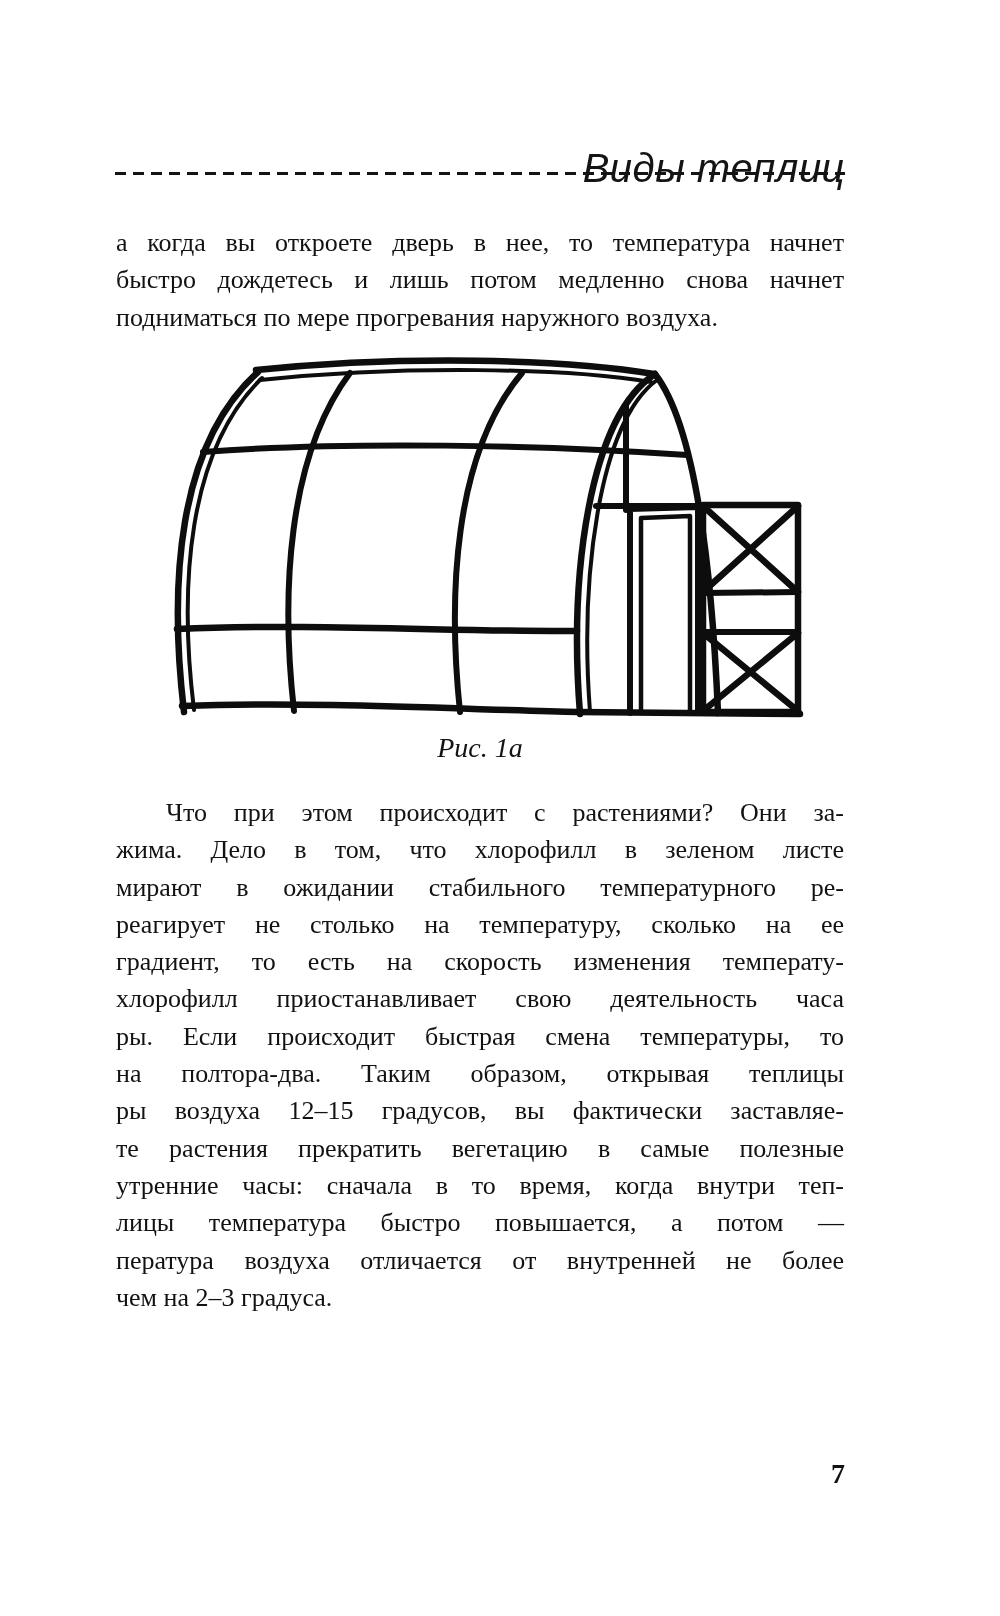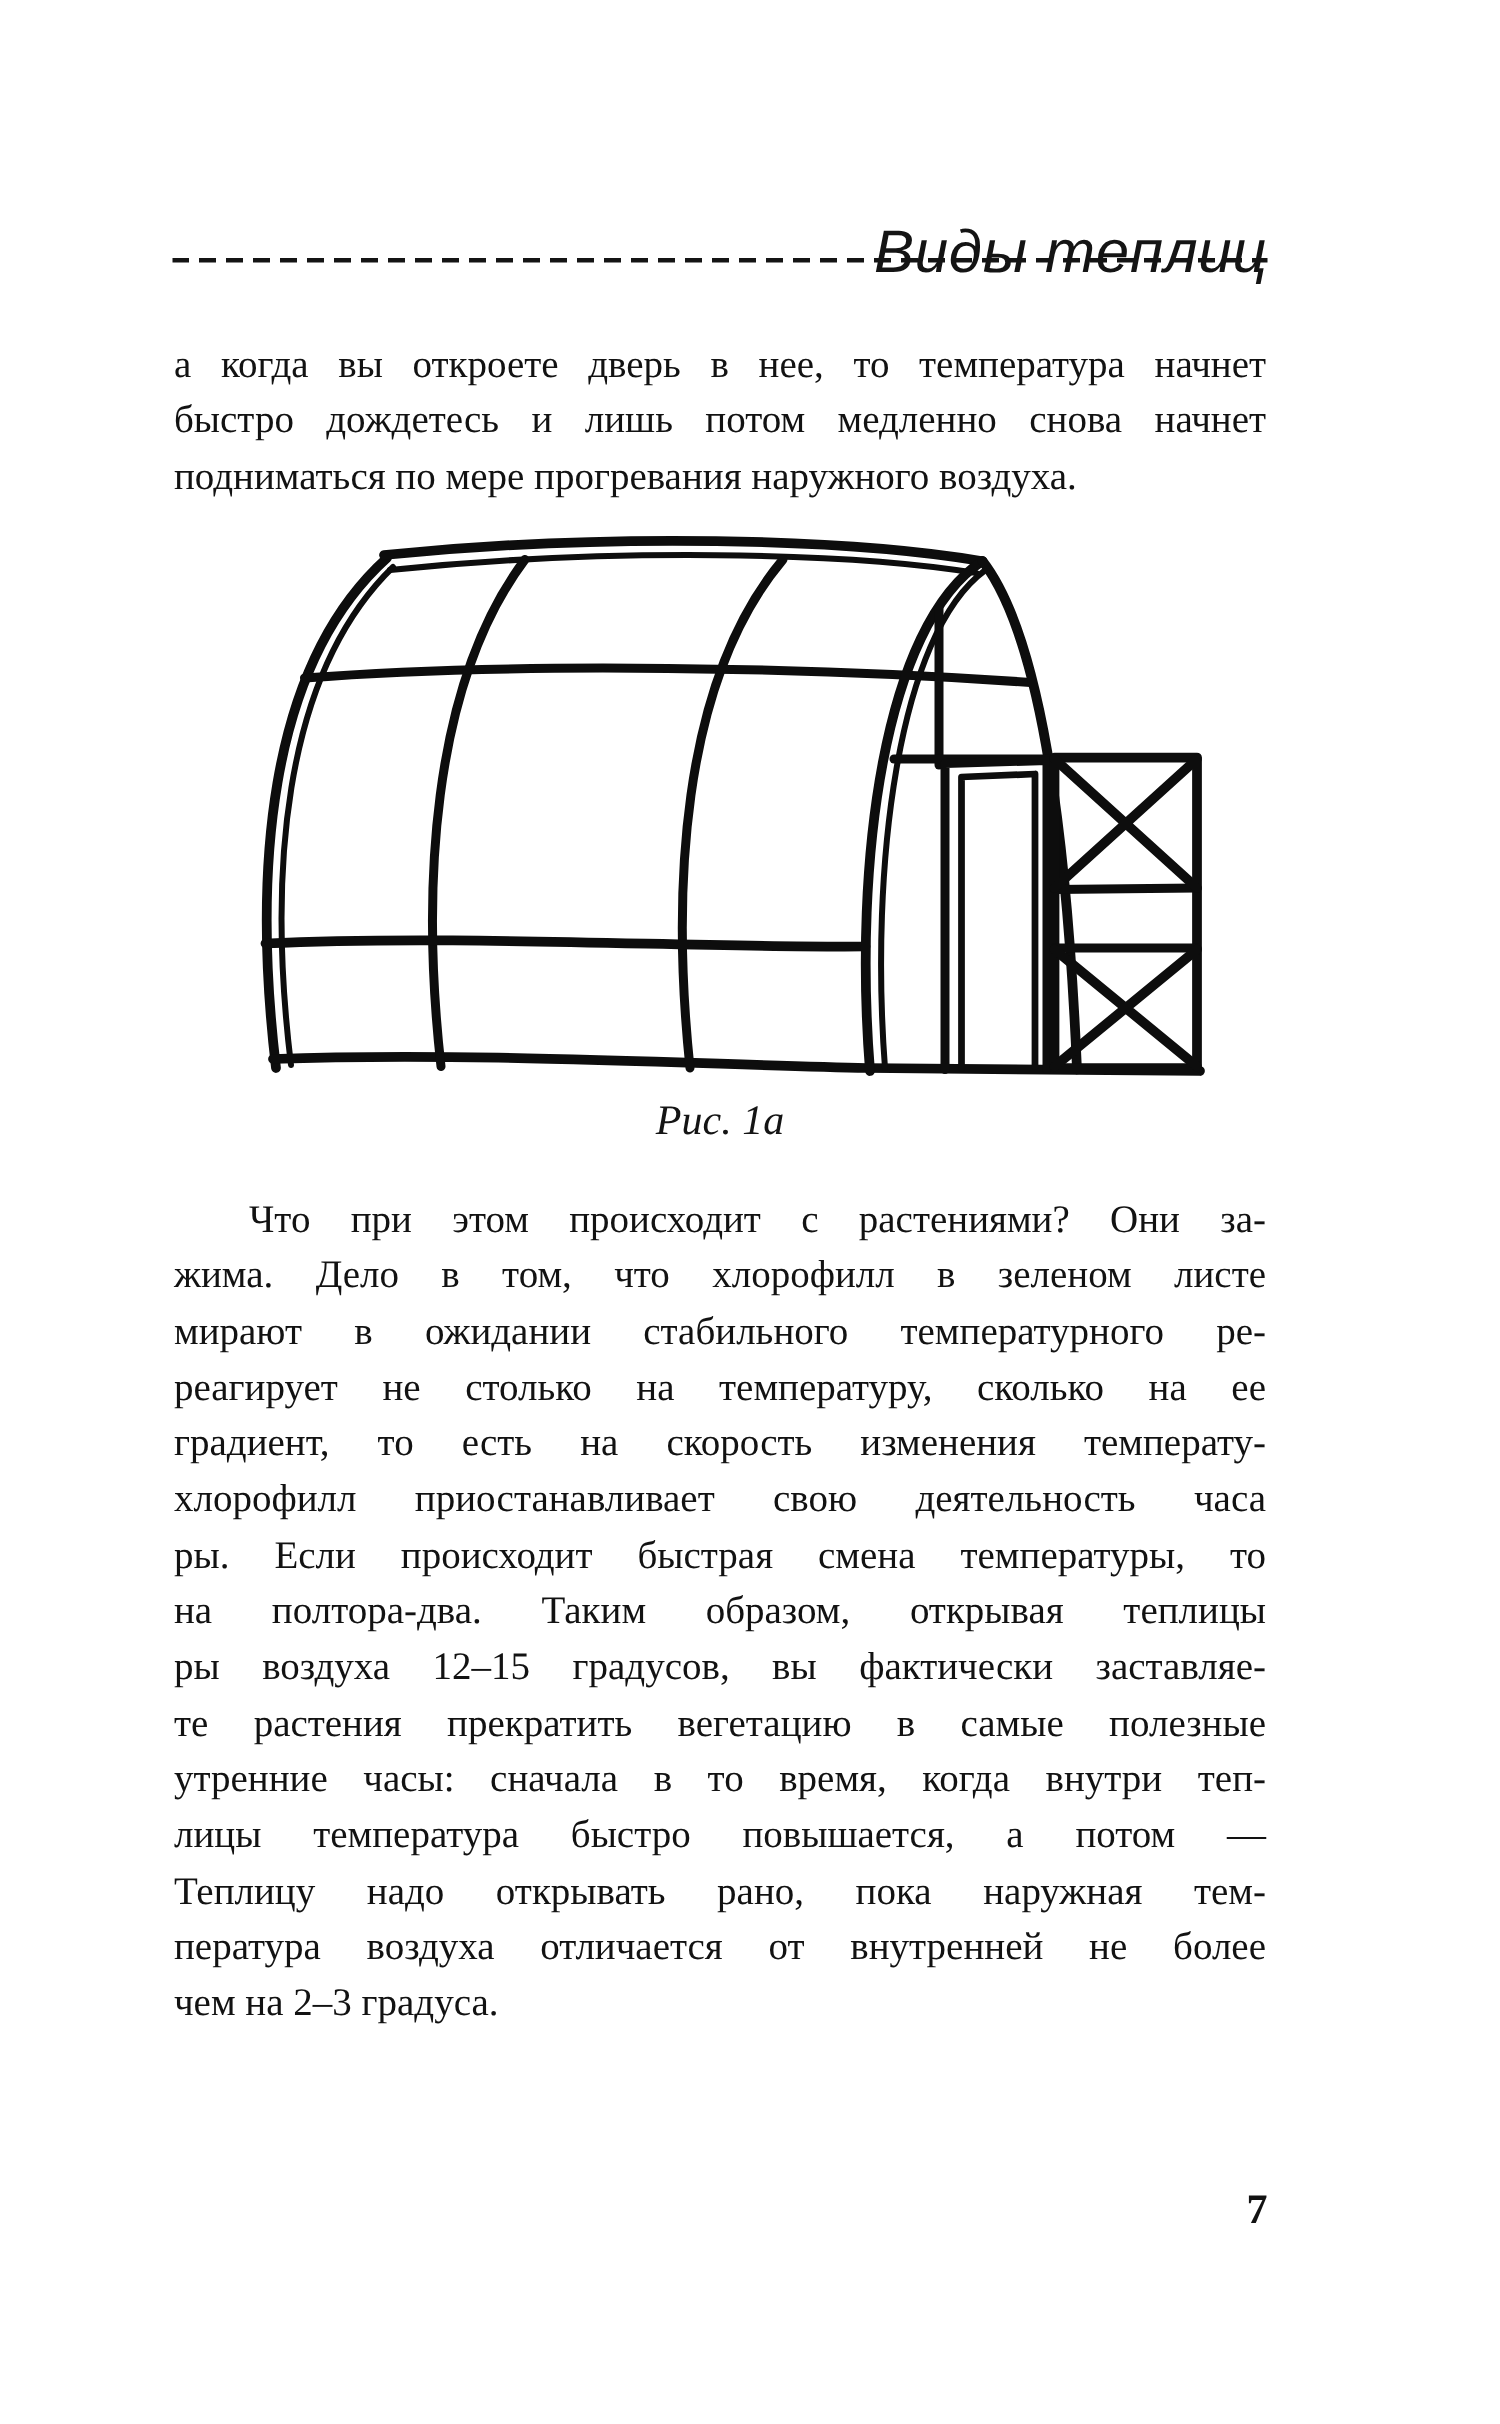--- a/index.html
+++ b/index.html
@@ -167,20 +167,19 @@
       <div class="line">мирают в ожидании стабильного температурного ре-</div>
       <div class="line">реагирует не столько на температуру, сколько на ее</div>
       <div class="line">градиент, то есть на скорость изменения температу-</div>
       <div class="line">хлорофилл приостанавливает свою деятельность часа</div>
       <div class="line">ры. Если происходит быстрая смена температуры, то</div>
       <div class="line">на полтора-два. Таким образом, открывая теплицы</div>
       <div class="line">ры воздуха 12–15 градусов, вы фактически заставляе-</div>
       <div class="line">те растения прекратить вегетацию в самые полезные</div>
       <div class="line">утренние часы: сначала в то время, когда внутри теп-</div>
       <div class="line">лицы температура быстро повышается, а потом —</div>
-      <div class="line">Теплицу надо открывать рано, пока наружная тем-</div>
       <div class="line">пература воздуха отличается от внутренней не более</div>
       <div class="line">чем на 2–3 градуса.</div>
     </div>
 
   <div class="page-number">7</div>
 
 </div>
 
 </body></html>

